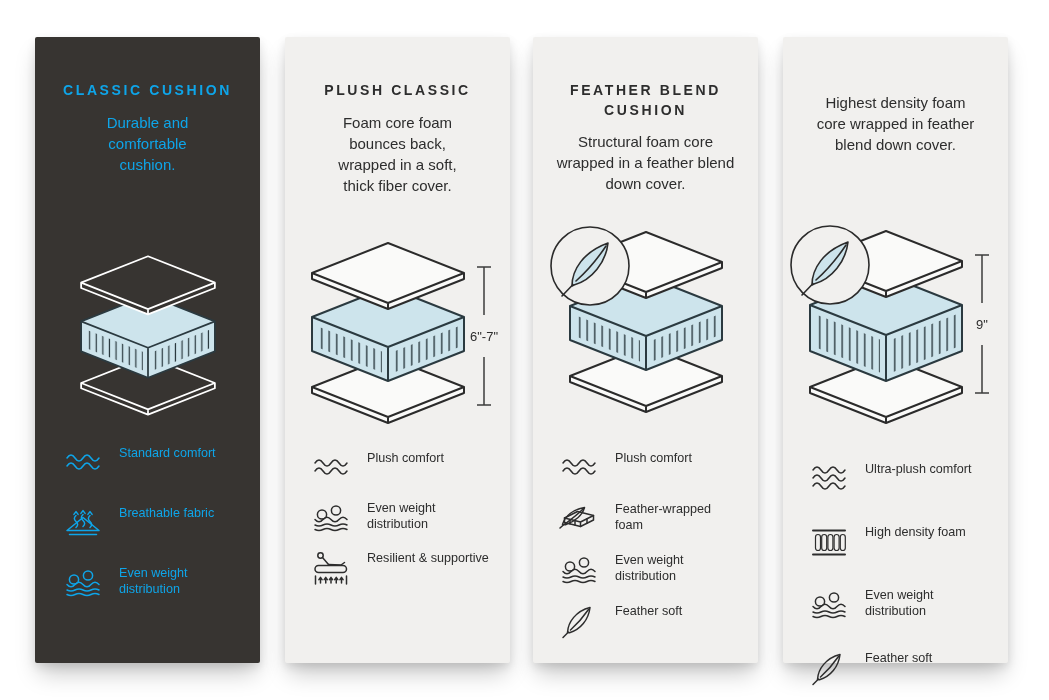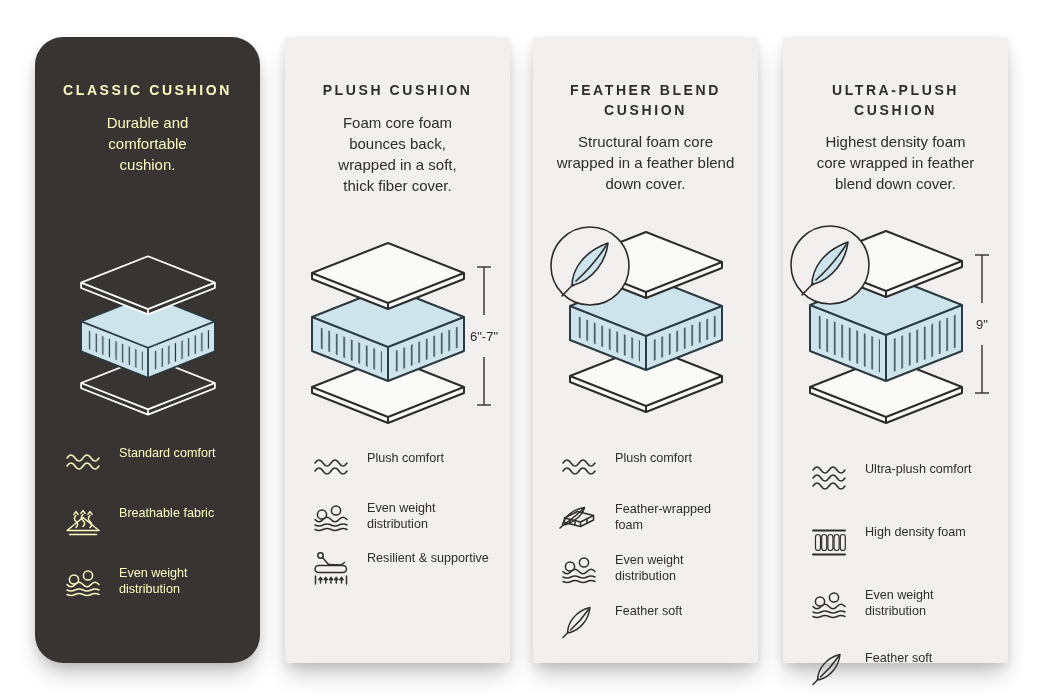--- a/index.html
+++ b/index.html
@@ -1,21 +1,21 @@
 <!DOCTYPE html>
 <html><head>
 <meta charset="utf-8">
 <style>
   html,body{margin:0;padding:0;background:#ffffff;}
   .canvas{position:relative;width:1049px;height:700px;background:#ffffff;overflow:hidden;
           font-family:"Liberation Sans",sans-serif;}
   .card{position:absolute;top:37px;width:225px;height:626px;border-radius:2px;
         box-shadow:0 14px 22px -4px rgba(0,0,0,.22),0 4px 10px rgba(0,0,0,.10);}
   .card.light{--ink:#2b2b2b;--slab-fill:#fafaf9;background:#f1f0ee;color:#2d2d2d;}
-  .card.dark{--ink:#ffffff;--slab-fill:#373431;background:#373431;color:#fef9c3;border-radius:28px;}
+  .card.dark{--ink:#ffffff;--slab-fill:#373431;background:#373431;color:#0ea5e9;}
   .c1{left:35px}.c2{left:285px}.c3{left:533px}.c4{left:783px}
 
   .head{position:absolute;top:44px;left:13px;right:13px;text-align:center;}
   .title{margin:0;font-size:14px;font-weight:700;letter-spacing:2.6px;line-height:1.4;}
   .desc{margin:11px auto 0 auto;font-size:15px;line-height:1.4;}
   .c1 .desc{max-width:132px}.c2 .desc{max-width:152px}.c3 .desc{max-width:192px}.c4 .desc{max-width:160px}
 
   .illus{position:absolute;left:0;right:0;display:flex;justify-content:center;}
   .c1 .illus{top:214px}.c2 .illus{top:200px}.c3 .illus{top:189px}.c4 .illus{top:188px}
   svg.cushion{display:block}
@@ -193,21 +193,21 @@
               <use href="#i-weight"></use>
             </svg>
           </span>
         <span class="flabel">Even weight distribution</span>
       </li>
     </ul>
   </section>
 
   <section class="card light c2">
     <header class="head">
-      <h2 class="title">PLUSH CUSHION</h2>
+      <h2 class="title">PLUSH CLASSIC</h2>
       <p class="desc">Foam core foam bounces back, wrapped in a soft, thick fiber cover.</p>
     </header>
     <div class="illus">
       <svg class="cushion" viewBox="0 0 220 200" width="220" height="200">
         <path class="slab" d="M100 120 L176 150 L176 156 L100 186 L24 156 L24 150 Z"></path>
         <path class="sline" d="M24 150 L100 180 L176 150 M100 180 V186"></path>
         <path class="mid" d="M100 50 L176 80 L176 114 L100 144 L24 114 L24 80 Z"></path>
         <polygon class="hatch" points="30,89.4 94,114.6 94,135.6 30,110.4"></polygon>
         <polygon class="hatch" points="106,114.6 170,89.4 170,110.4 106,135.6"></polygon>
         <path class="mline" d="M24 80 L100 110 L176 80 M100 110 V144"></path>
@@ -301,21 +301,20 @@
               <use href="#i-feather"></use>
             </svg>
           </span>
         <span class="flabel">Feather soft</span>
       </li>
     </ul>
   </section>
 
   <section class="card light c4">
     <header class="head">
-      <h2 class="title">ULTRA-PLUSH CUSHION</h2>
       <p class="desc">Highest density foam core wrapped in feather blend down cover.</p>
     </header>
     <div class="illus">
       <svg class="cushion" viewBox="0 0 220 200" width="220" height="200">
         <path class="slab" d="M100 132 L176 162 L176 168 L100 198 L24 168 L24 162 Z"></path>
         <path class="sline" d="M24 162 L100 192 L176 162 M100 192 V198"></path>
         <path class="mid" d="M100 50 L176 80 L176 126 L100 156 L24 126 L24 80 Z"></path>
         <polygon class="hatch" points="30,89.4 94,114.6 94,147.6 30,122.4"></polygon>
         <polygon class="hatch" points="106,114.6 170,89.4 170,122.4 106,147.6"></polygon>
         <path class="mline" d="M24 80 L100 110 L176 80 M100 110 V156"></path>

